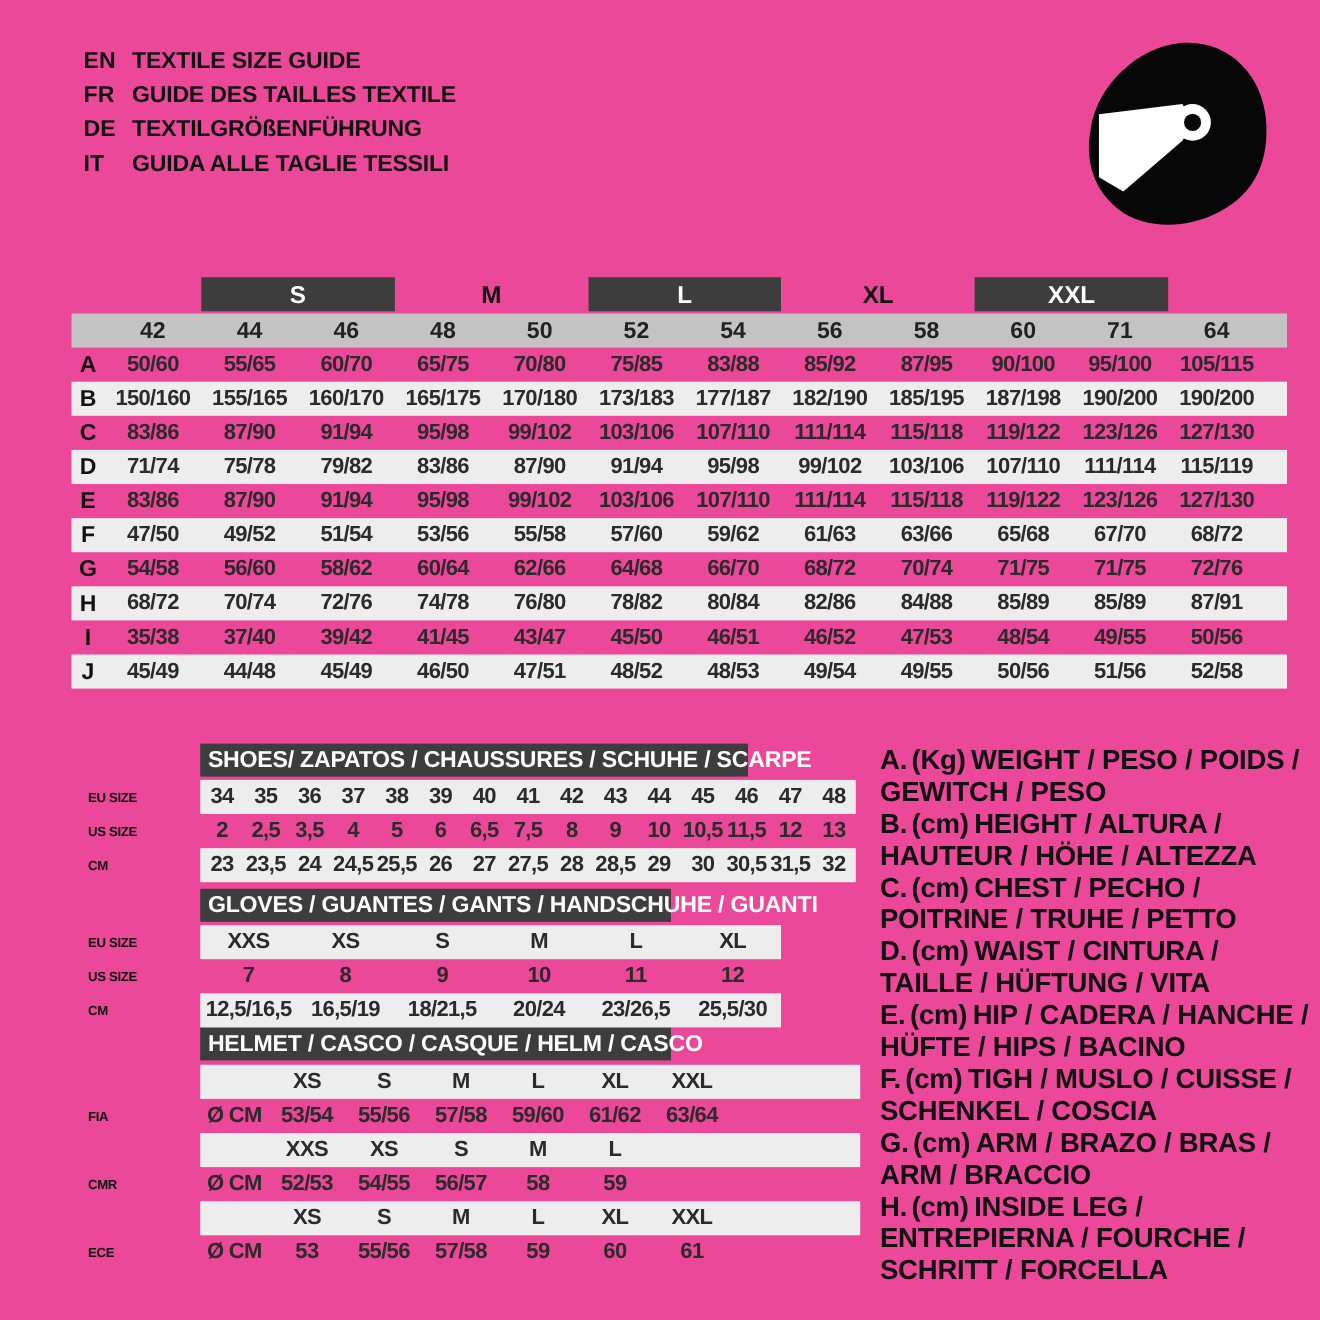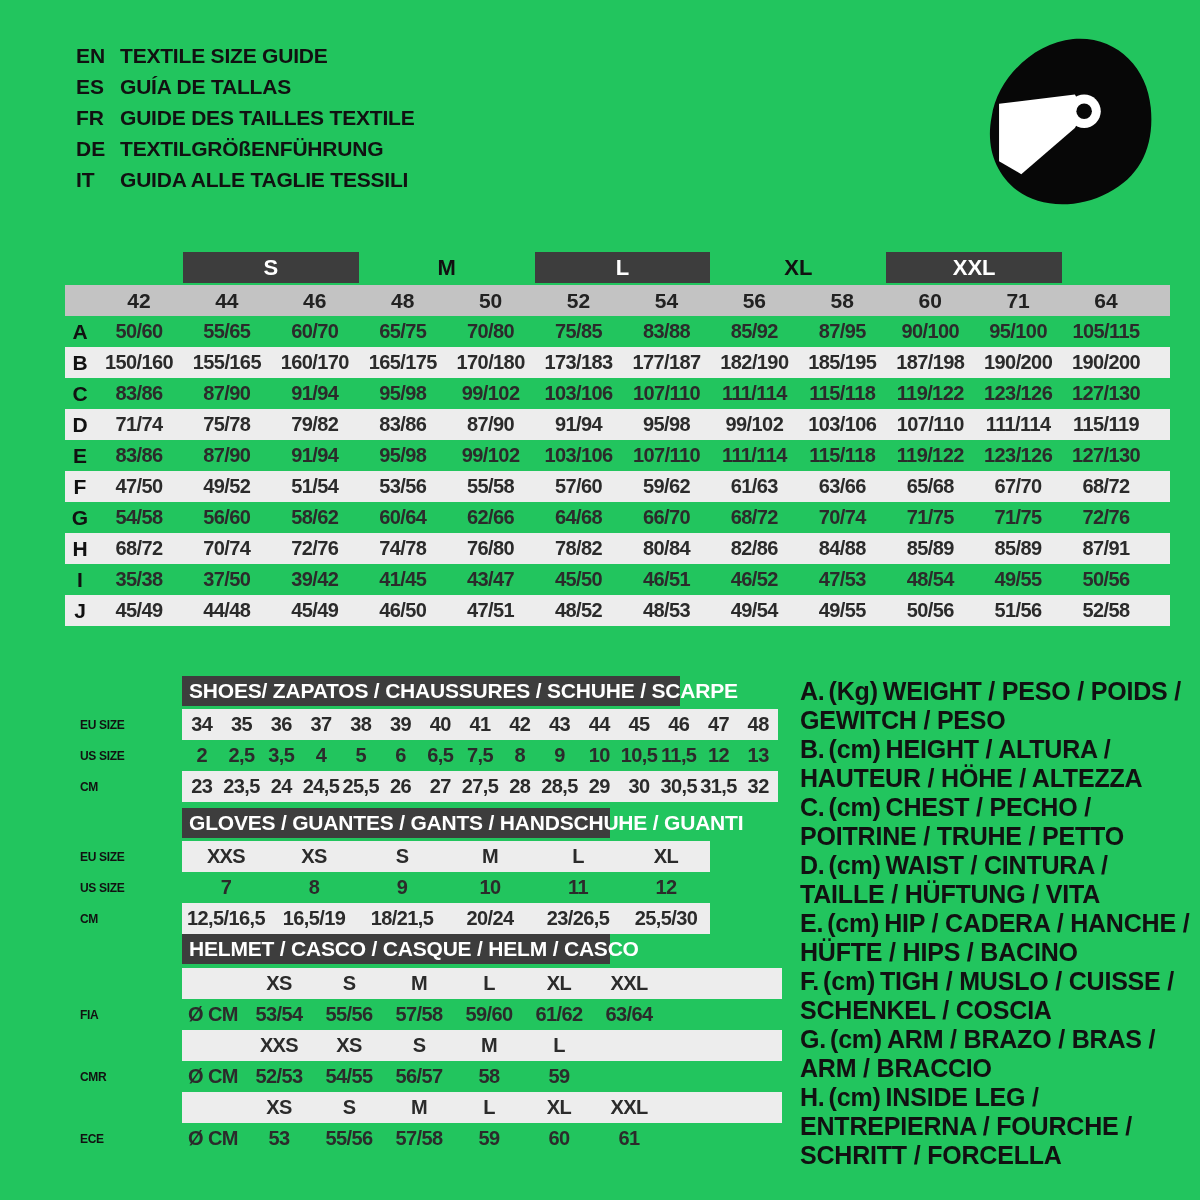--- a/index.html
+++ b/index.html
@@ -1,17 +1,17 @@
 <!DOCTYPE html>
 <html><head>
 <meta charset="utf-8">
 <style>
   html,body { margin:0; padding:0; background:#fff; }
   .page {
-    position:relative; width:1200px; height:1200px; background:#22c55e;
+    position:relative; width:1200px; height:1200px; background:#ec4899;
     font-family:"Liberation Sans", sans-serif; font-weight:700; color:#222;
     overflow:hidden;
   }
   
   .langs { position:absolute; left:76px; top:40px; }
   .lang-row { display:flex; font-size:21px; line-height:31px; color:#111; }
   .lang-code { width:44px; }
   .lang-title { letter-spacing:-0.2px; white-space:nowrap; }
   
   .helmet-icon { position:absolute; left:975px; top:28px; width:185px; height:185px; }
@@ -57,24 +57,20 @@
 <body>
 
 <div class="page">
 
   <div class="langs">
       <div class="lang-row">
         <span class="lang-code">EN</span>
         <span class="lang-title">TEXTILE SIZE GUIDE</span>
       </div>
       <div class="lang-row">
-        <span class="lang-code">ES</span>
-        <span class="lang-title">GUÍA DE TALLAS</span>
-      </div>
-      <div class="lang-row">
         <span class="lang-code">FR</span>
         <span class="lang-title">GUIDE DES TAILLES TEXTILE</span>
       </div>
       <div class="lang-row">
         <span class="lang-code">DE</span>
         <span class="lang-title">TEXTILGRÖßENFÜHRUNG</span>
       </div>
       <div class="lang-row">
         <span class="lang-code">IT</span>
         <span class="lang-title">GUIDA ALLE TAGLIE TESSILI</span>
@@ -230,21 +226,21 @@
           <span class="val-cell">80/84</span>
           <span class="val-cell">82/86</span>
           <span class="val-cell">84/88</span>
           <span class="val-cell">85/89</span>
           <span class="val-cell">85/89</span>
           <span class="val-cell">87/91</span>
         </div>
         <div class="m-row grid12">
           <span class="letter-cell">I</span>
           <span class="val-cell">35/38</span>
-          <span class="val-cell">37/50</span>
+          <span class="val-cell">37/40</span>
           <span class="val-cell">39/42</span>
           <span class="val-cell">41/45</span>
           <span class="val-cell">43/47</span>
           <span class="val-cell">45/50</span>
           <span class="val-cell">46/51</span>
           <span class="val-cell">46/52</span>
           <span class="val-cell">47/53</span>
           <span class="val-cell">48/54</span>
           <span class="val-cell">49/55</span>
           <span class="val-cell">50/56</span>

